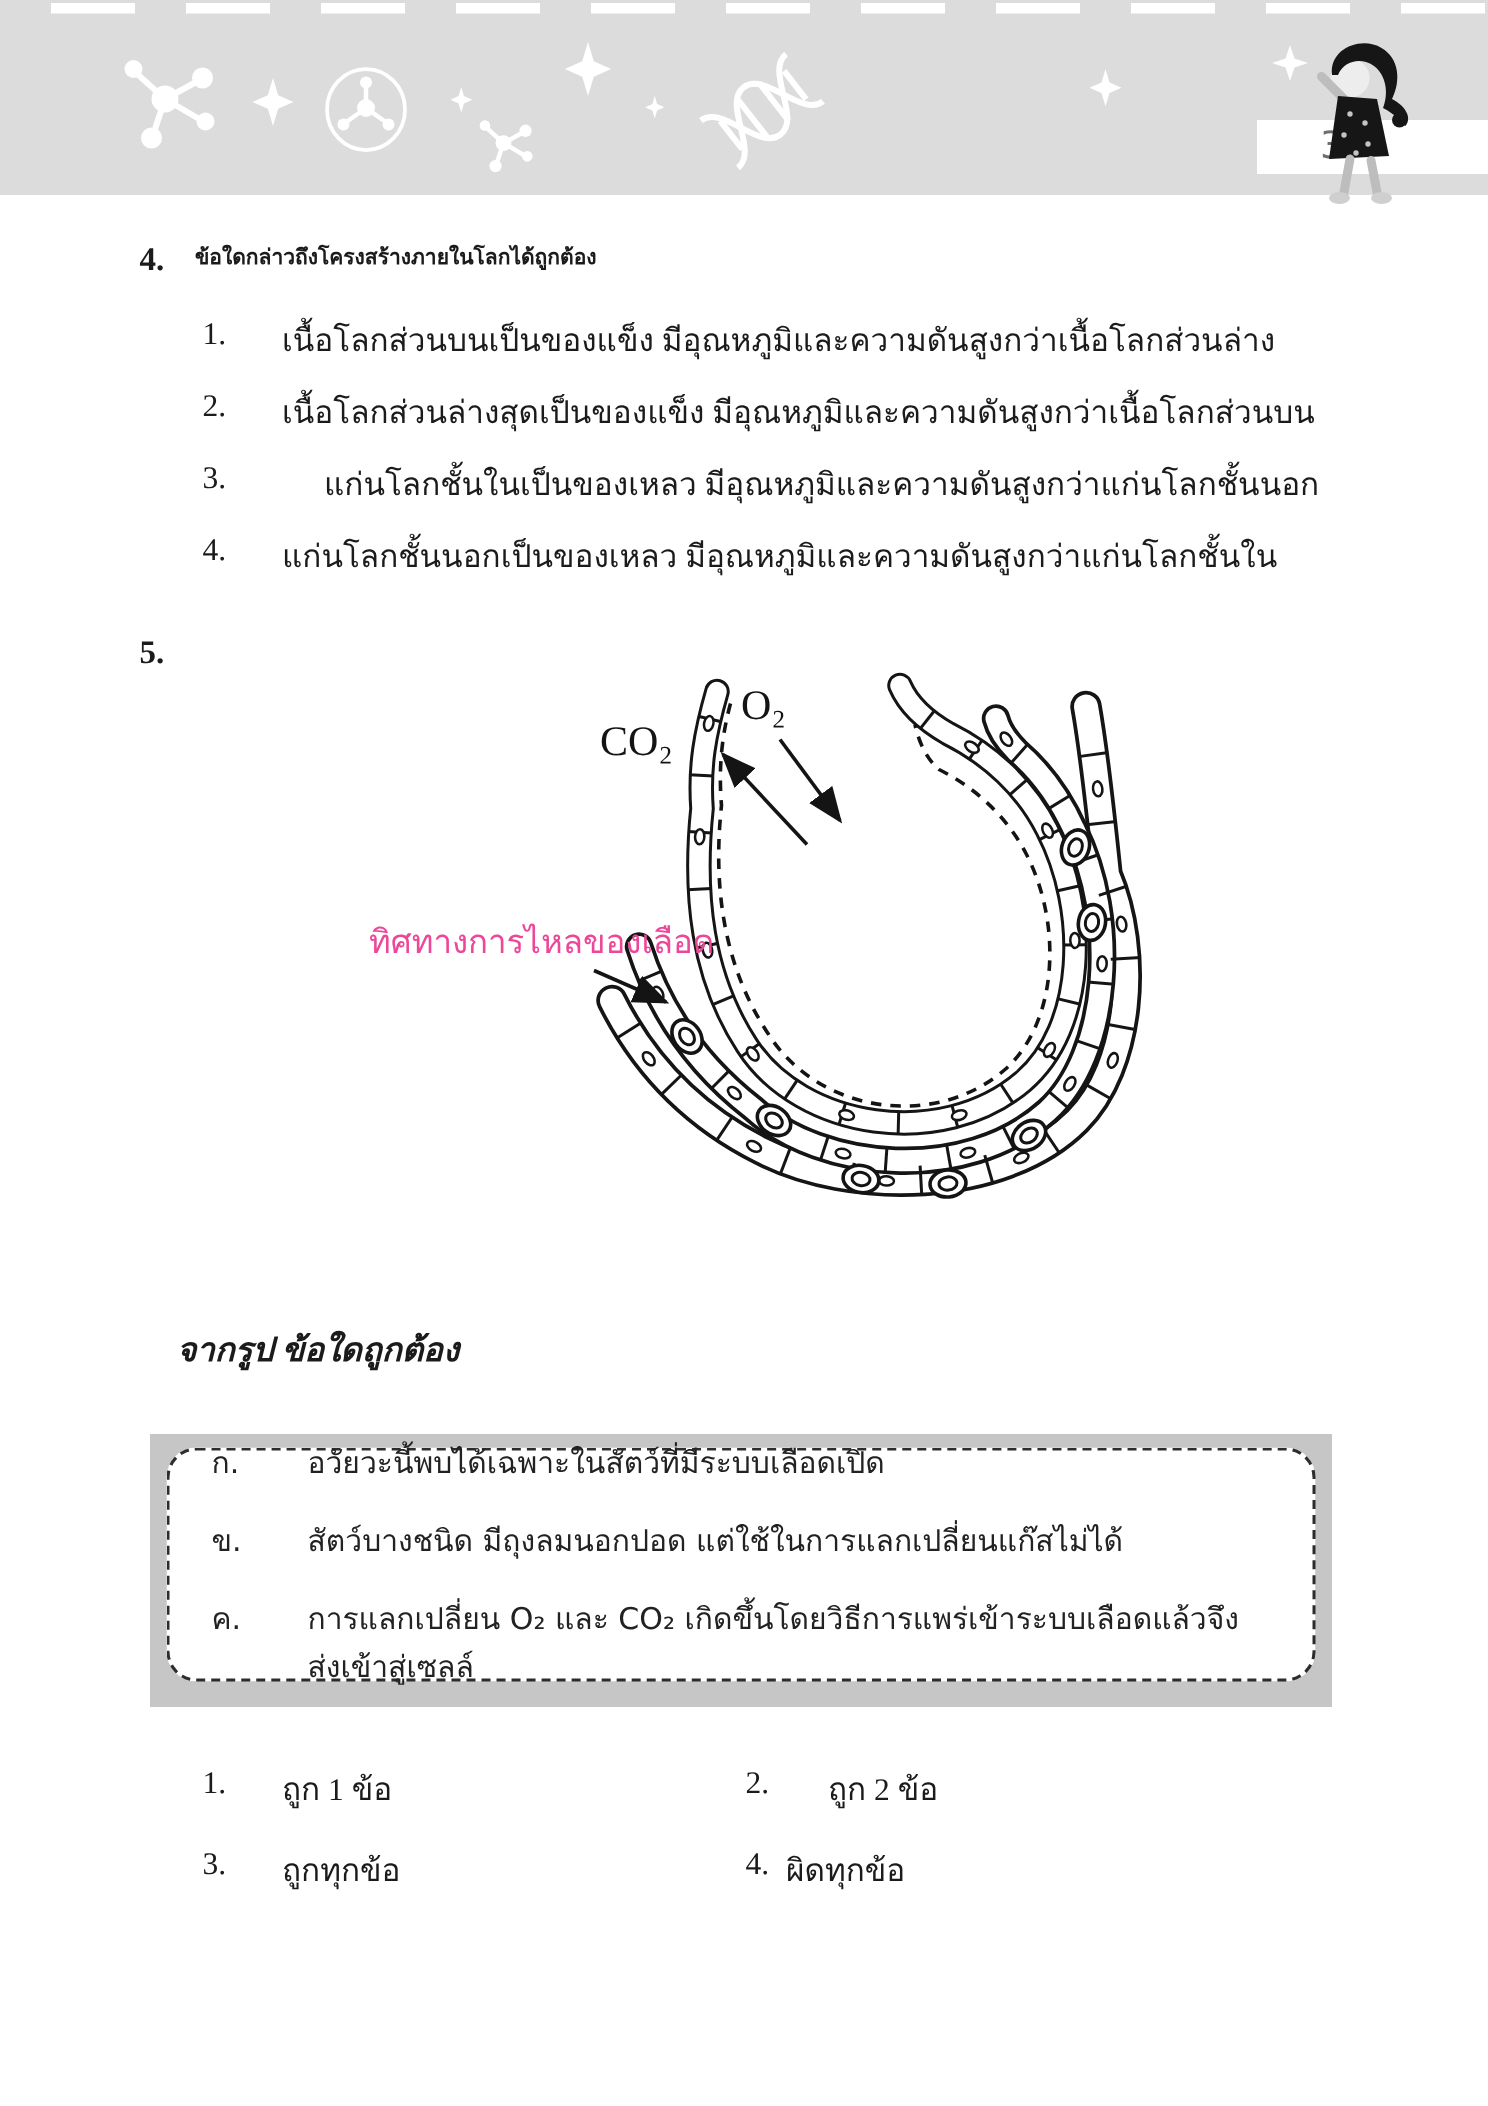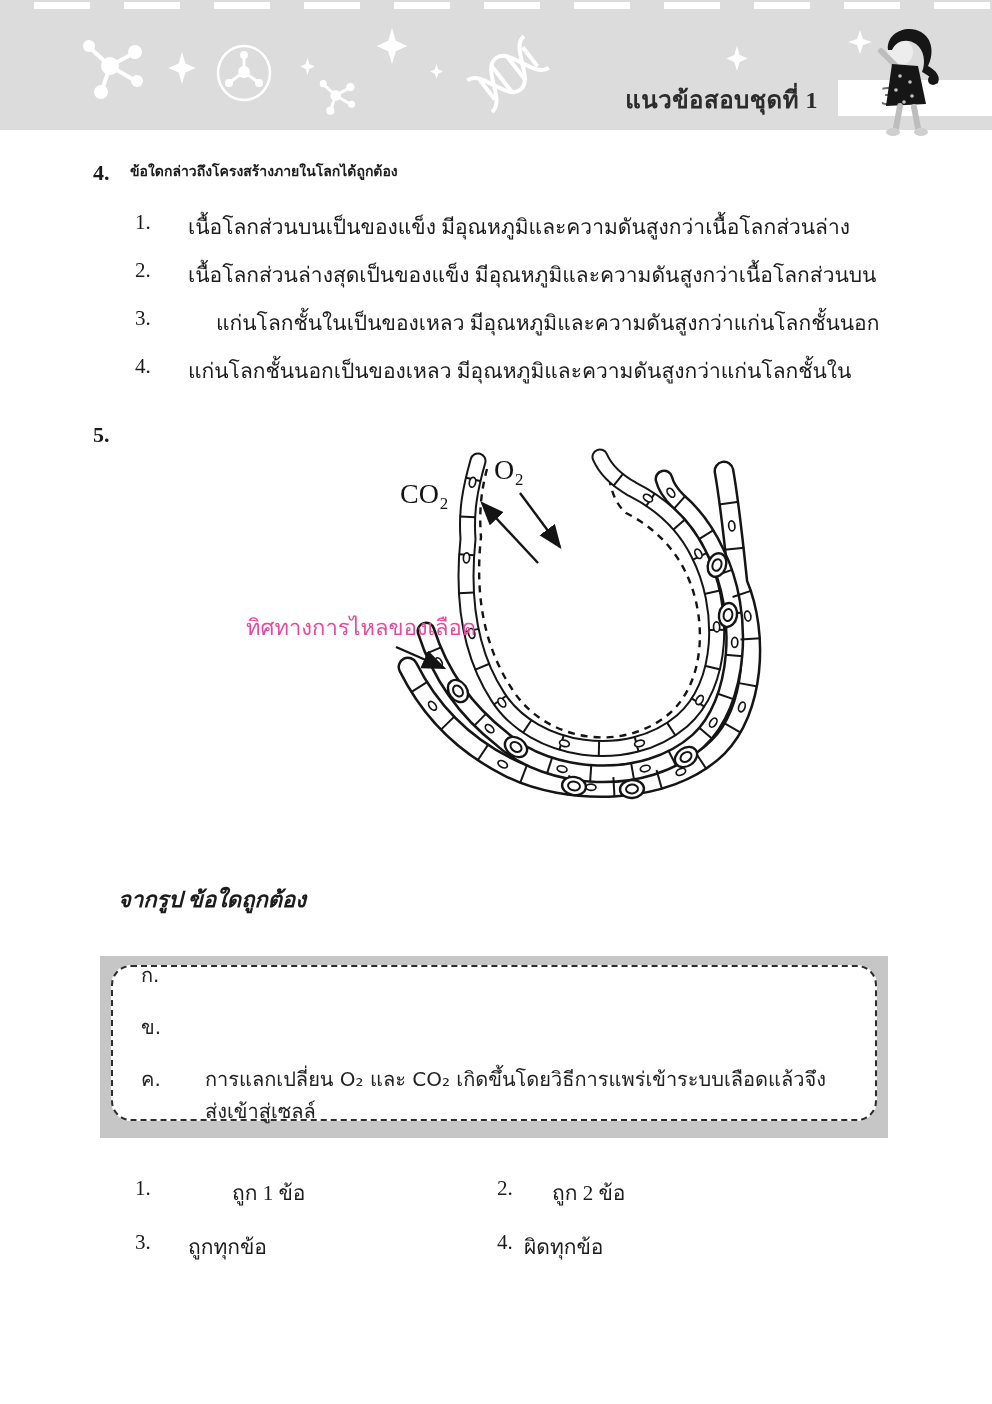--- a/index.html
+++ b/index.html
@@ -137,21 +137,20 @@
       </g>
     </svg>
   </div>
 
   <div class="hdr-icon" style="left:726px;top:46px;">
     <svg width="22" height="25" viewBox="0 0 24 28">
         <path d="M12 0 L15 10 L24 14 L15 18 L12 28 L9 18 L0 14 L9 10 Z" fill="#ffffff"></path>
       </svg>
   </div>
 
-  <div class="header-title">แนวข้อสอบชุดที่ 1</div>
   <div class="pageno-bar"></div>
   <div class="pageno">3</div>
 
   <div class="girl">
     <svg width="106" height="120" viewBox="0 0 106 120">
       <path d="M14 10 L17 19 L26 22 L17 25 L14 34 L11 25 L2 22 L11 19 Z" fill="#ffffff"></path>
       <circle cx="54" cy="32" r="13" fill="#ededed"></circle>
       <path d="M42 30 C 40 12 62 4 75 12 C 87 19 88 34 82 46 C 90 50 96 58 91 64 C 86 58 80 54 76 52 C 80 42 78 30 70 24 C 62 18 50 20 46 30 Z" fill="#161616"></path>
       <circle cx="87" cy="60" r="5" fill="#161616"></circle>
       <path d="M52 48 C 46 42 40 36 35 31" stroke="#bdbdbd" stroke-width="6" stroke-linecap="round" fill="none"></path>
@@ -326,32 +325,34 @@
 </div>
 
 <div class="blood-label">ทิศทางการไหลของเลือด</div>
 
 <div class="prompt">จากรูป ข้อใดถูกต้อง</div>
 
 <div class="stmt-outer">
   <div class="stmt-inner">
     <div class="stmt-row">
       <span class="stmt-letter">ก.</span>
+      <span>อวัยวะนี้พบได้เฉพาะในสัตว์ที่มีระบบเลือดเปิด</span>
     </div>
     <div class="stmt-row">
       <span class="stmt-letter">ข.</span>
+      <span>สัตว์บางชนิด มีถุงลมนอกปอด แต่ใช้ในการแลกเปลี่ยนแก๊สไม่ได้</span>
     </div>
     <div class="stmt-row">
       <span class="stmt-letter">ค.</span>
       <span>การแลกเปลี่ยน O₂ และ CO₂ เกิดขึ้นโดยวิธีการแพร่เข้าระบบเลือดแล้วจึงส่งเข้าสู่เซลล์</span>
     </div>
   </div>
 </div>
 
 <div class="b-num" style="left:135px;top:1176px;">1.</div>
-<div class="b-text" style="left:188px;top:1176px;margin-left:44px;">ถูก 1 ข้อ</div>
+<div class="b-text" style="left:188px;top:1176px;">ถูก 1 ข้อ</div>
 <div class="b-num" style="left:497px;top:1176px;">2.</div>
 <div class="b-text" style="left:552px;top:1176px;">ถูก 2 ข้อ</div>
 
 <div class="b-num" style="left:135px;top:1230px;">3.</div>
 <div class="b-text" style="left:188px;top:1230px;">ถูกทุกข้อ</div>
 <div class="b-num" style="left:497px;top:1230px;">4.</div>
 <div class="b-text" style="left:524px;top:1230px;">ผิดทุกข้อ</div>
 
 </body></html>

